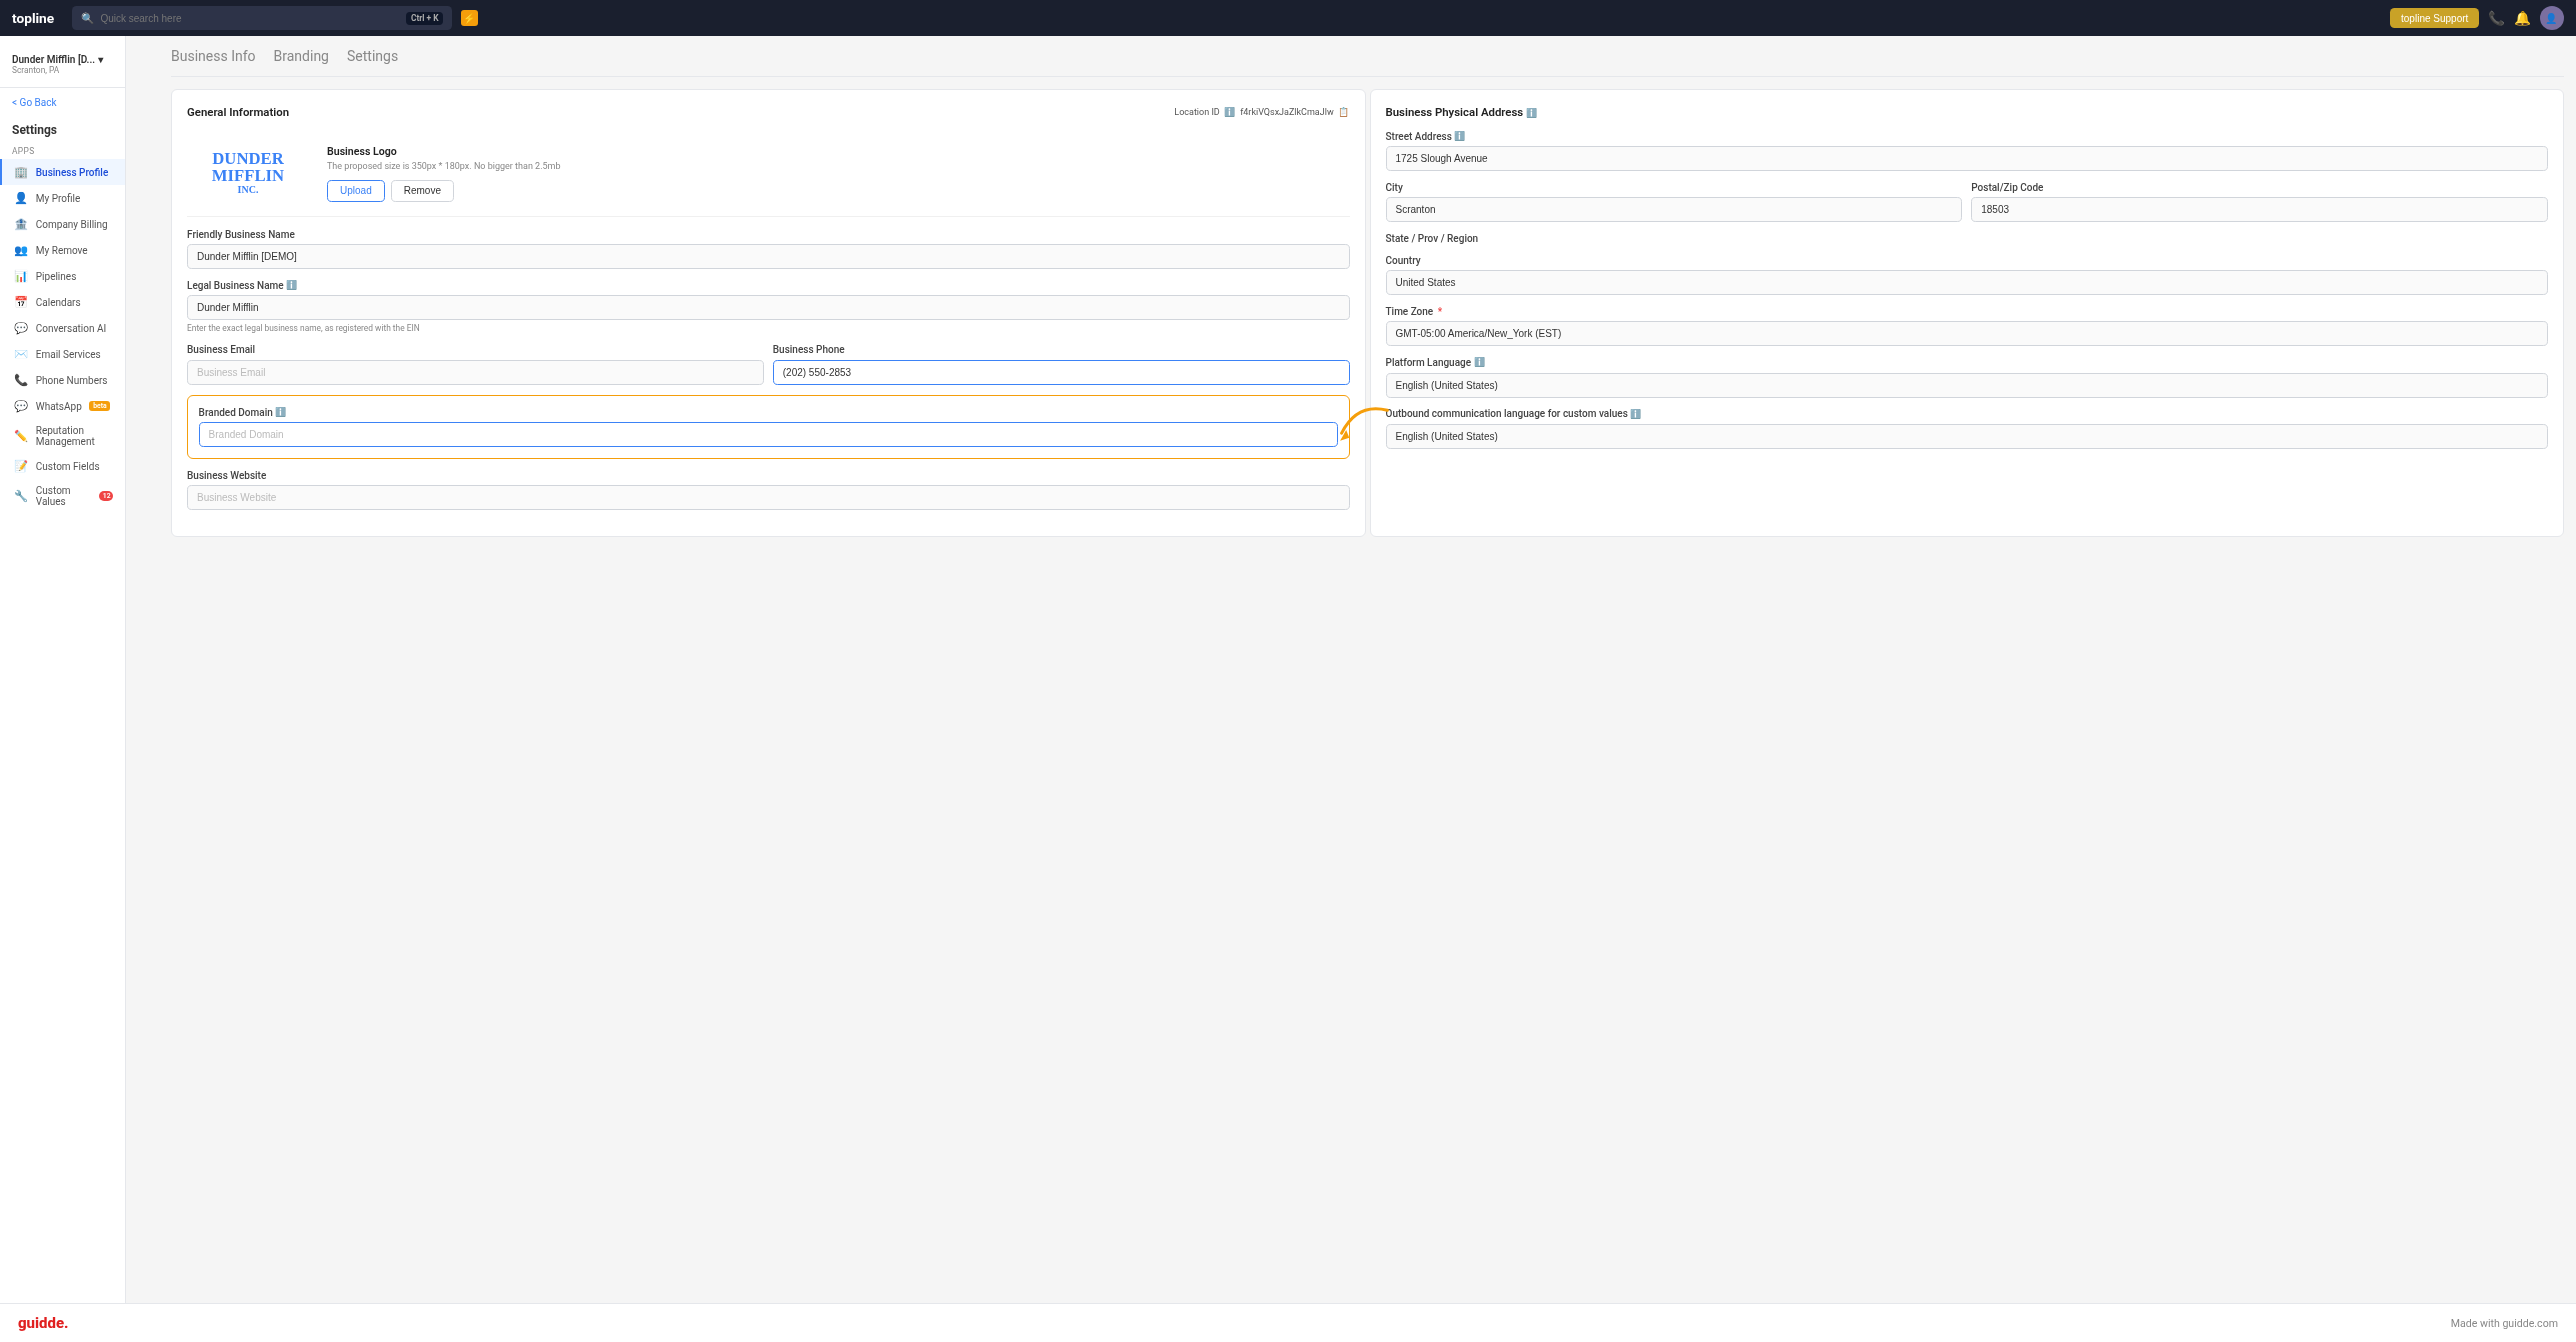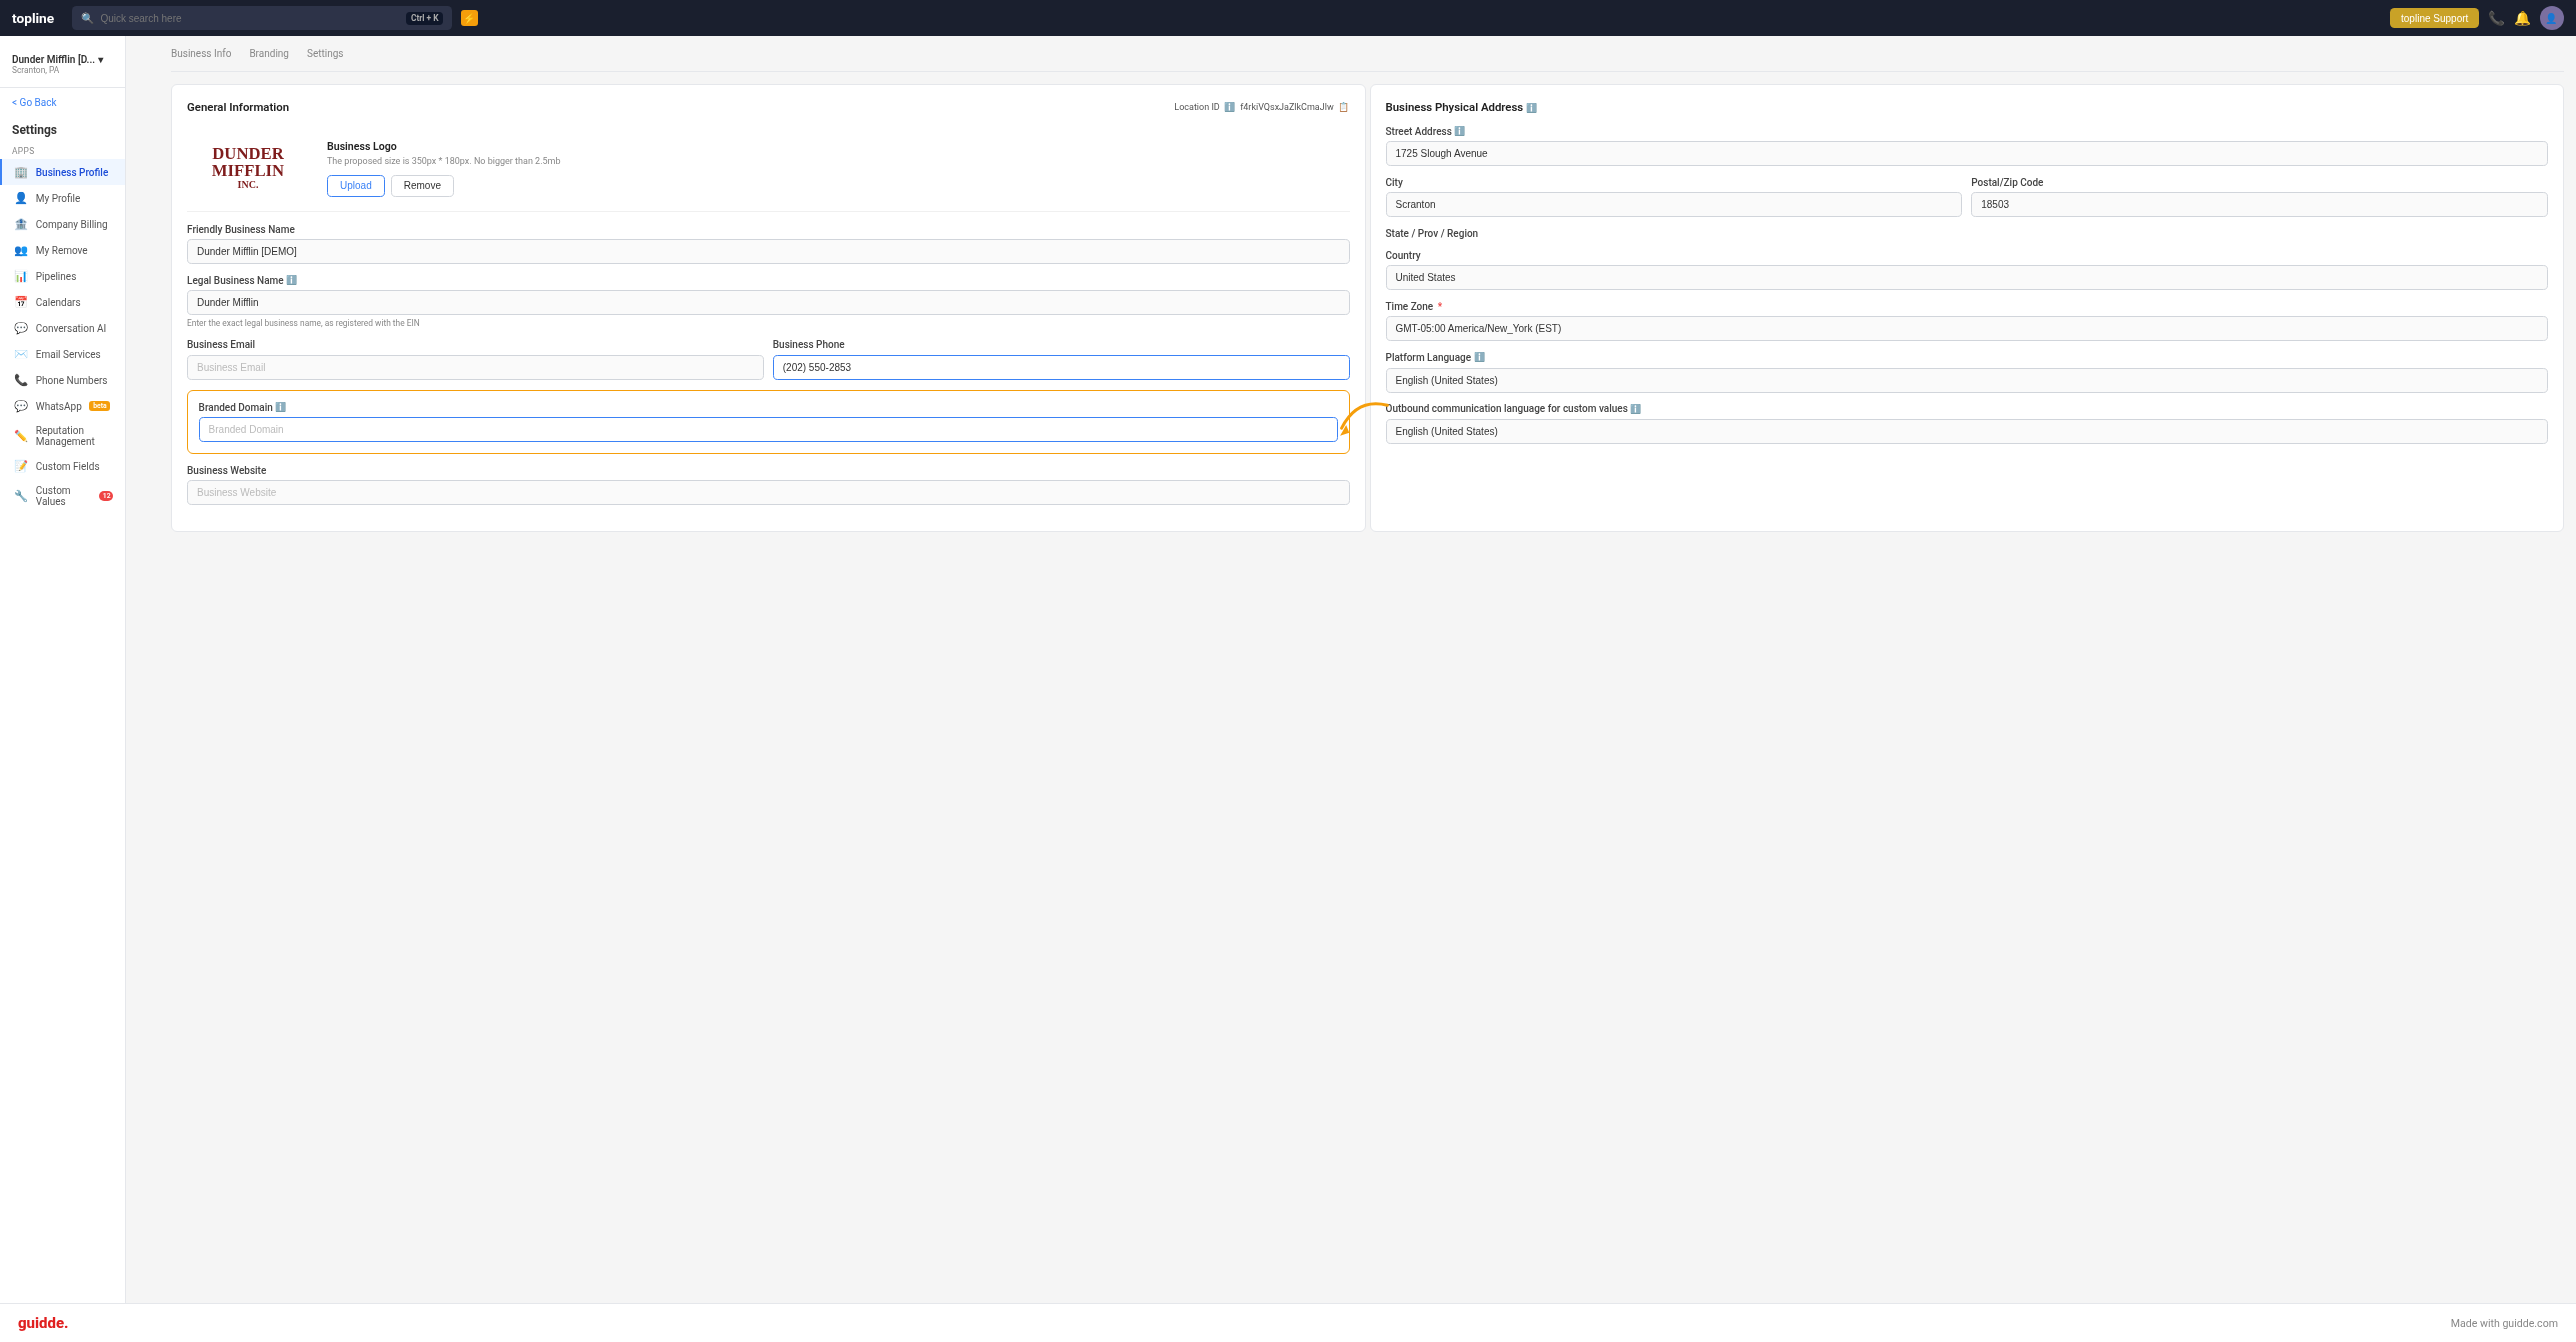--- a/index.html
+++ b/index.html
@@ -186,21 +186,21 @@
 
     
     .tabs-strip {
       display: flex;
       gap: 18px;
       padding-bottom: 6px;
       border-bottom: 0.8px solid #e5e7eb;
       margin-bottom: 12px;
     }
     .tab {
-      font-size: 10px;
+      font-size: 14px;
       color: #888;
       cursor: pointer;
       padding-bottom: 4.6px;
       border-bottom: 1.5px solid transparent;
     }
 
     
     .content-cols {
       display: grid;
       grid-template-columns: 1fr 1fr;
@@ -253,21 +253,21 @@
       height: 61px;
       display: flex;
       align-items: center;
       justify-content: center;
       background: white;
     }
     .dunder-logo-text {
       font-family: 'Georgia', serif;
       font-size: 16.7px;
       font-weight: 900;
-      color: #7f1d1d;
+      color: #3b82f6;
       line-height: 1;
       text-align: center;
     }
     .dunder-logo-text span { display: block; }
     .logo-info { flex: 1; }
     .logo-label { font-size: 10.6px; font-weight: 600; color: #222; margin-bottom: 3px; }
     .logo-desc { font-size: 9px; color: #888; margin-bottom: 9px; }
     .logo-actions { display: flex; gap: 6px; }
     .btn-outline {
       border: 0.8px solid #d1d5db;

